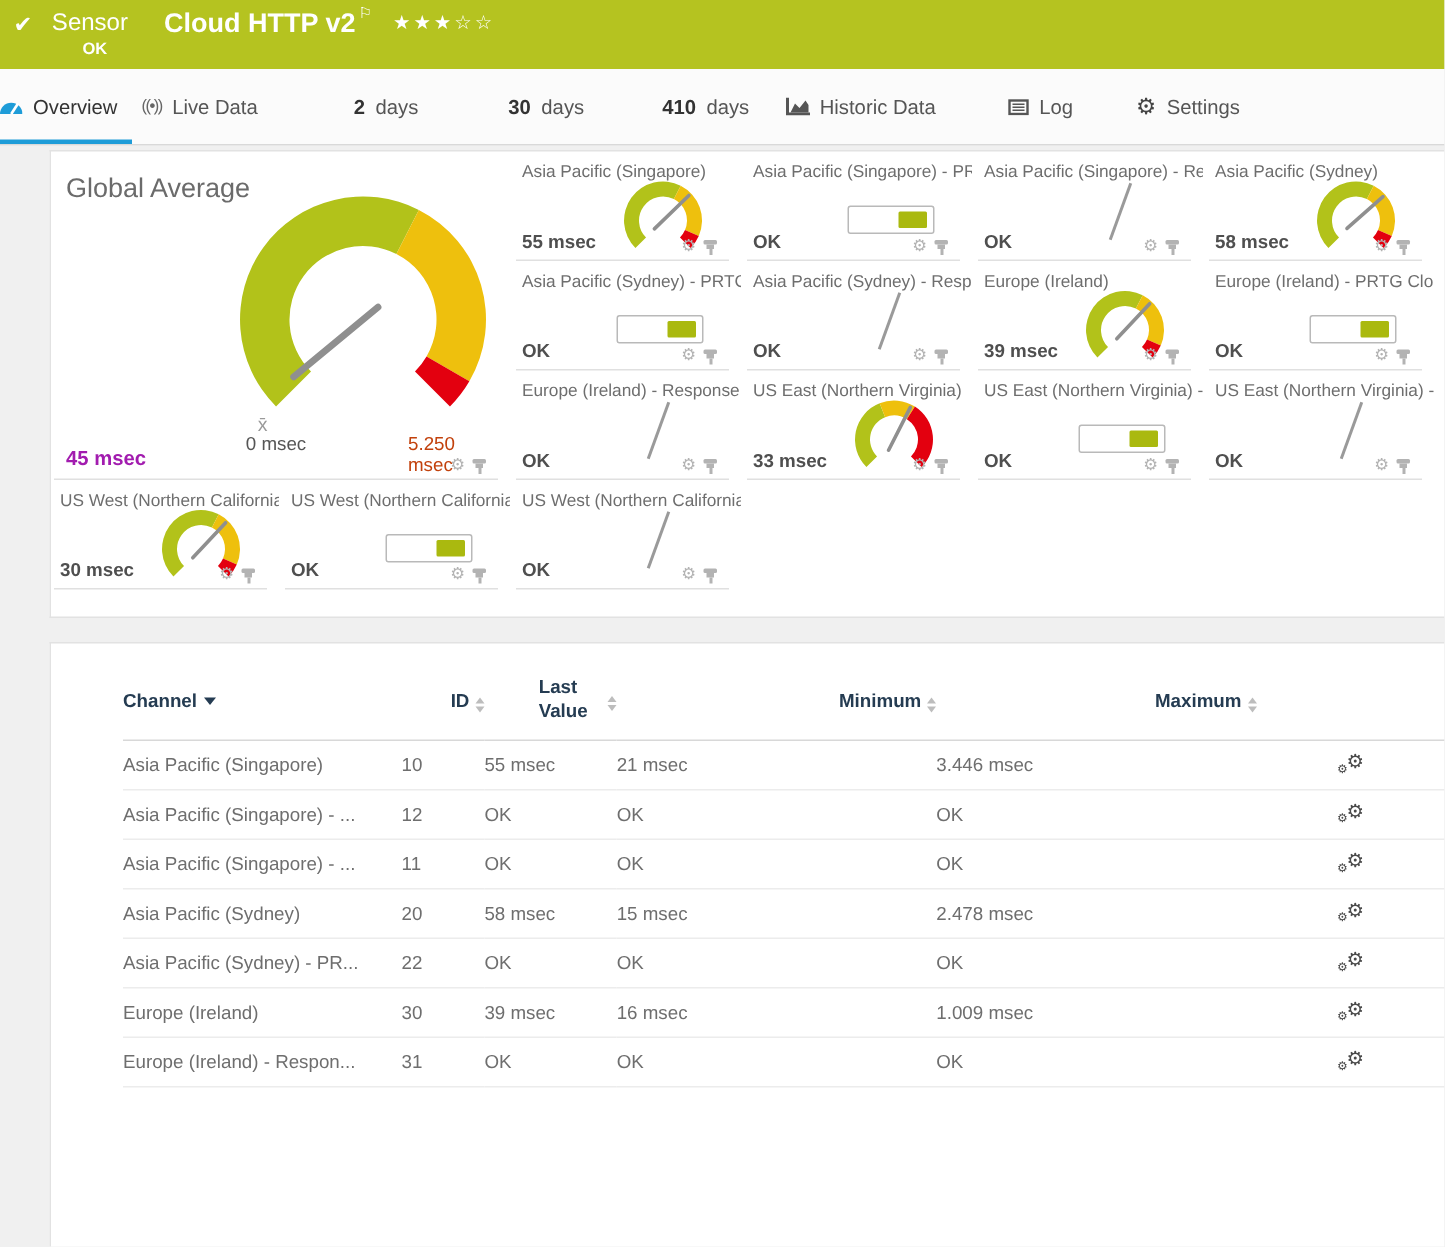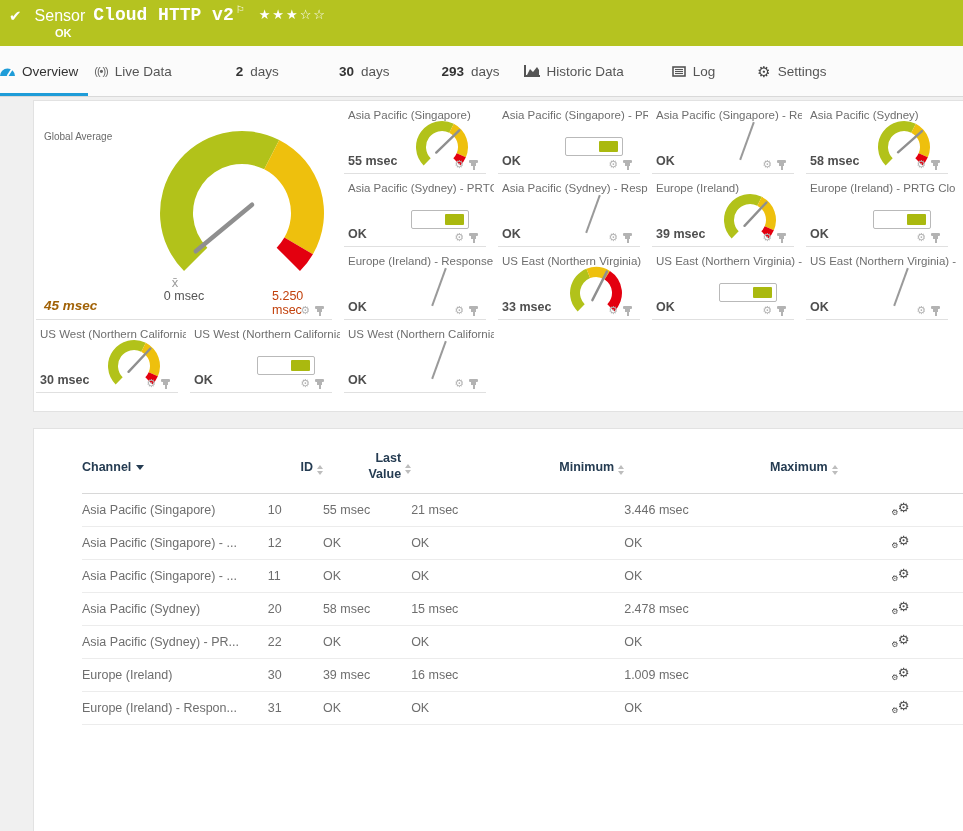--- a/index.html
+++ b/index.html
@@ -7,46 +7,46 @@
     width:963px;height:831px;overflow:hidden;position:relative;
     background:#f0f0f0;
     font-family:"Liberation Sans","DejaVu Sans",sans-serif;
     color:#555;
   }
   
   .sensor-header{position:relative;height:46px;background:#b5c320;color:#fff;}
   .hrow{display:flex;align-items:flex-start;padding:5px 0 0 9px;}
   .hcheck{font-size:15px;font-weight:bold;margin-top:2px;}
   .hkind{font-size:16px;margin-left:13px;margin-top:2px;}
-  .htitle{font-weight:bold;font-size:18px;margin-left:8px;font-family:Liberation Mono, monospace;}
+  .htitle{font-weight:bold;font-size:18px;margin-left:24px;}
   .hflag{font-size:10px;margin-left:2px;margin-top:-1px;}
   .hstars{margin-left:14px;font-size:13px;letter-spacing:2px;margin-top:2px;cursor:pointer;}
   .hstatus{position:absolute;left:55px;top:27px;font-size:11px;font-weight:bold;}
   
   .tabbar{height:51px;background:#fbfbfb;border-bottom:1px solid #d9d9d9;display:flex;align-items:center;
     font-size:13.5px;color:#555;box-sizing:border-box;white-space:nowrap;}
   .tab{display:flex;align-items:center;gap:7px;height:100%;position:relative;cursor:pointer;}
   .tab.active::after{content:"";position:absolute;left:-10px;right:-10px;bottom:0;height:3px;background:#1e9cd8;}
   .tab .num{font-weight:bold;color:#333;}
   .tab.active .tlabel{color:#333;}
   .live-icon{font-size:11px;letter-spacing:-1px;color:#666;}
   .live-icon i{font-style:normal;font-weight:bold;}
   .set-icon{font-size:15px;color:#444;line-height:1;}
   
   .card{position:absolute;left:33px;background:#fff;border:1px solid #e2e2e2;border-right:none;box-sizing:border-box;}
   .card.gauges{top:100px;width:930px;height:312px;}
   .card.table{top:428px;width:930px;height:410px;padding-top:12px;}
   
   .ggrid{position:relative;display:grid;grid-template-columns:repeat(6,154px);grid-template-rows:repeat(4,73px);padding-left:2px;}
   .gpanel-big{grid-column:1/3;grid-row:1/4;position:relative;border-bottom:1px solid #e0e0e0;margin-right:12px;}
-  .gbig-title{position:absolute;left:8px;top:30px;font-size:10px;color:#6b6b6b;}
+  .gbig-title{position:absolute;left:8px;top:14px;font-size:18px;color:#6b6b6b;}
   .gbig-svg{position:absolute;left:101px;top:20px;}
   .scale0{position:absolute;left:148px;top:188px;transform:translateX(-50%);font-size:12.5px;color:#555;}
   .scale1{position:absolute;left:256px;top:188px;transform:translateX(-50%);font-size:12.5px;color:#c2410c;}
-  .gbig-value{position:absolute;left:8px;bottom:6px;font-size:13.5px;font-weight:bold;color:#a16207;font-style:italic;}
+  .gbig-value{position:absolute;left:8px;bottom:6px;font-size:13.5px;font-weight:bold;color:#a21caf;}
   .panel{position:relative;border-bottom:1px solid #e0e0e0;margin-right:12px;}
   .ptitle{position:absolute;left:4px;top:8px;font-size:11.5px;color:#6e6e6e;white-space:nowrap;overflow:hidden;max-width:146px;}
   .pvalue{position:absolute;left:4px;bottom:5px;font-size:12.5px;font-weight:bold;color:#4f4f4f;}
   .widget.gauge{position:absolute;right:12px;top:18px;}
   .widget.toggle{position:absolute;right:17px;top:36px;width:56px;height:17px;border:1px solid #b9b9b9;background:#fff;border-radius:2px;}
   .widget.toggle .knob{position:absolute;right:4px;top:3px;width:19px;height:11px;background:#aab90f;border-radius:1px;}
   .widget.needleline{position:absolute;right:46px;top:20px;width:2px;height:40px;background:#9a9a9a;transform:rotate(20deg);}
   .picons{position:absolute;right:8px;bottom:3px;display:flex;gap:5px;align-items:center;}
   .gear-glyph{font-size:11px;color:#b3b3b3;line-height:1;cursor:pointer;}
   .pin-glyph{position:relative;width:9px;height:11px;cursor:pointer;}
@@ -57,21 +57,21 @@
   
   table.chan{border-collapse:collapse;margin-left:48px;table-layout:fixed;font-size:12.5px;color:#6e6e6e;}
   table.chan col.c1{width:187px;} table.chan col.c2{width:57px;} table.chan col.c3{width:90px;}
   table.chan col.c4{width:220px;} table.chan col.c5{width:220px;} table.chan col.c6{width:130px;}
   table.chan th{color:#253c52;font-weight:bold;font-size:12.5px;height:52px;vertical-align:middle;
     text-align:right;padding:0;border-bottom:1px solid #d8d8d8;}
   table.chan th.h-name{text-align:left;}
   table.chan td{height:32px;padding:0;border-bottom:1px solid #ececec;white-space:nowrap;overflow:hidden;}
   table.chan td.c-name{text-align:left;cursor:pointer;}
   table.chan td.c-act{text-align:center;}
-  .lastwrap{display:inline-block;width:42px;text-align:right;line-height:1.25;vertical-align:middle;}
+  .lastwrap{display:inline-block;width:42px;text-align:left;line-height:1.25;vertical-align:middle;}
   .caret-down{display:inline-block;width:0;height:0;border-left:4px solid transparent;border-right:4px solid transparent;
     border-top:5px solid #253c52;margin-left:5px;vertical-align:1px;cursor:pointer;}
   .sorter{display:inline-flex;flex-direction:column;gap:2px;margin-left:4px;vertical-align:2px;cursor:pointer;}
   .sorter .up{width:0;height:0;border-left:3.5px solid transparent;border-right:3.5px solid transparent;border-bottom:4px solid #bdbdbd;}
   .sorter .dn{width:0;height:0;border-left:3.5px solid transparent;border-right:3.5px solid transparent;border-top:4px solid #bdbdbd;}
   .gears-icon{position:relative;display:inline-block;width:18px;height:16px;color:#4a4a4a;cursor:pointer;}
   .gears-icon b{position:absolute;font-weight:normal;line-height:1;}
   .gears-icon .g1{right:0;top:0;font-size:13px;}
   .gears-icon .g2{left:0;bottom:0;font-size:8px;}
 </style>
@@ -103,21 +103,21 @@
   </div>
   <div class="tab" style="margin-left:64px">
     <span class="num">2</span>
     <span class="tlabel">days</span>
   </div>
   <div class="tab" style="margin-left:60px">
     <span class="num">30</span>
     <span class="tlabel">days</span>
   </div>
   <div class="tab" style="margin-left:52px">
-    <span class="num">293</span>
+    <span class="num">410</span>
     <span class="tlabel">days</span>
   </div>
   <div class="tab" style="margin-left:24px">
     <svg width="16" height="12" viewBox="0 0 16 12">
         <path d="M1 0 V11 H16" fill="none" stroke="#555" stroke-width="2"></path>
         <path d="M3 10 L6 4 L9 7 L13 2 L15 5 V10 Z" fill="#555"></path>
       </svg>
     <span class="tlabel">Historic Data</span>
   </div>
   <div class="tab" style="margin-left:48px">

